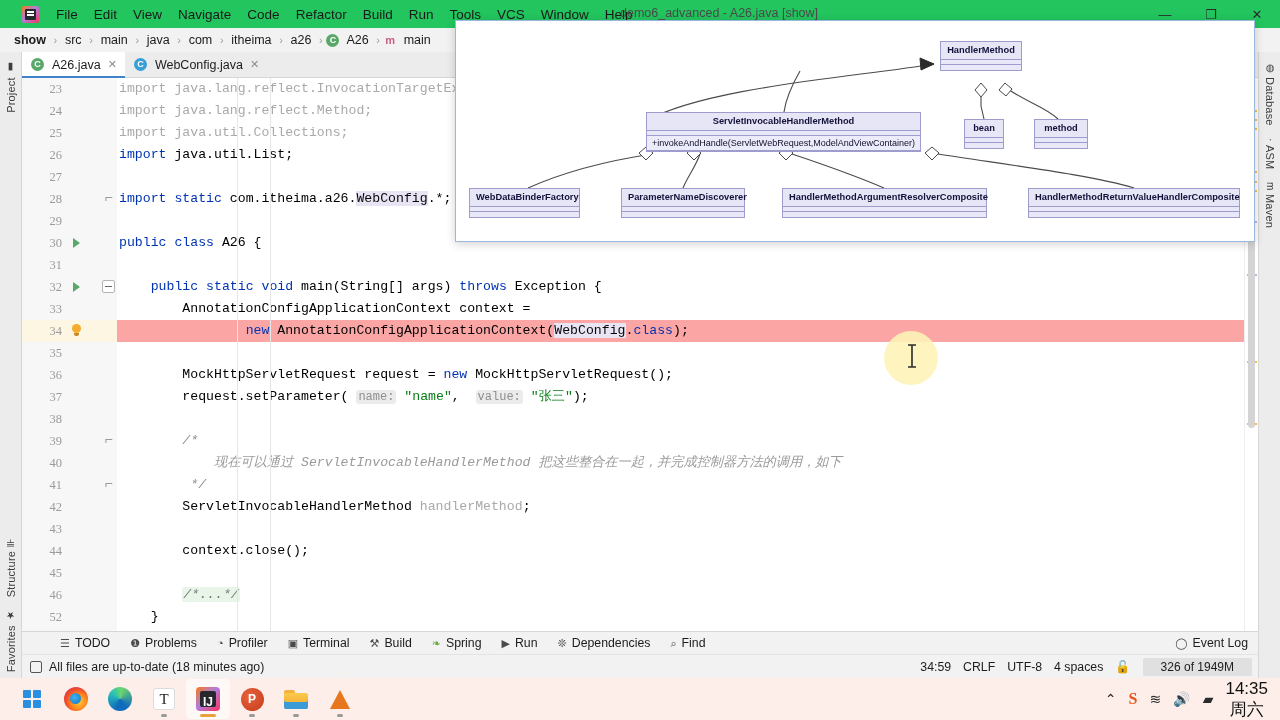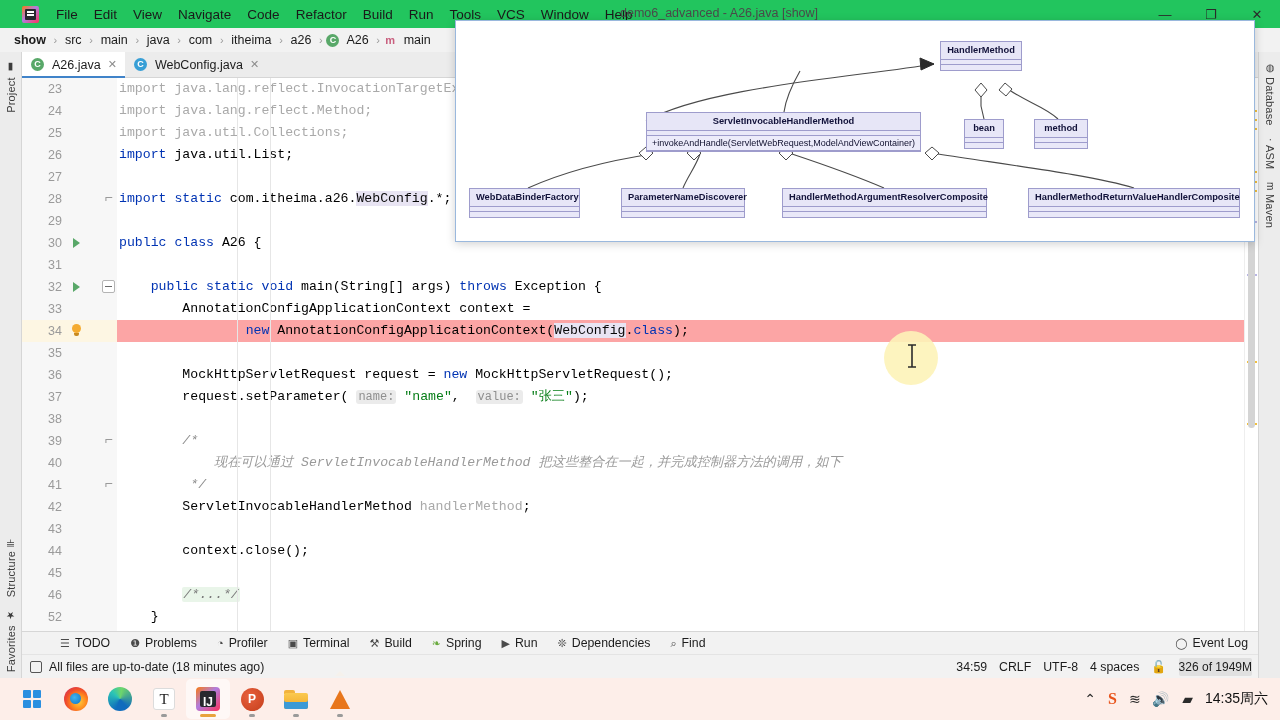--- a/index.html
+++ b/index.html
@@ -133,21 +133,21 @@
 
   .gutter {
     width: 95px; background: #f7f7f7; position: relative; flex: none;
     border-right: none;
   }
   .gut-row {
     height: 22px; display: flex; align-items: center; position: relative;
   }
   .gut-num {
     width: 46px; text-align: right; padding-right: 6px;
-    font-family: Liberation Sans, sans-serif; font-size: 12.5px;
+    font-family: Liberation Serif, serif; font-size: 12.5px;
     color: #9a9a9a;
   }
   .gut-icons { width: 49px; position: relative; height: 22px; }
   .run-tri {
     position: absolute; left: 5px; top: 6px;
     width: 0; height: 0; border-left: 7px solid #59a869;
     border-top: 5px solid transparent; border-bottom: 5px solid transparent;
   }
   .bulb {
     position: absolute; left: 2px; top: 4px; width: 13px; height: 13px;
@@ -234,21 +234,21 @@
   
   .statusbar {
     height: 24px; background: #f2f2f2; display: flex; align-items: center;
     padding: 0 6px 0 8px; font-size: 12.3px; color: #1c1c1c;
     border-top: 1px solid #e4e4e4;
   }
   .sb-left { display: flex; align-items: center; gap: 7px; }
   .sb-right { margin-left: auto; display: flex; align-items: center; gap: 12px; }
   .sb-item { white-space: nowrap; font-family: "Liberation Sans", sans-serif; }
   .mem {
-    background: #e0e0e0; padding: 2px 0; border-radius: 2px; font-size: 12px;
+    background: #e0e0e0; padding: 2px 18px; border-radius: 2px; font-size: 12px;
   }
   .sq-ic {
     width: 12px; height: 12px; border: 1.4px solid #555; border-radius: 2px;
     display: inline-block;
   }
 
   
   #uml {
     position: absolute; left: 455px; top: 20px; width: 800px; height: 222px;
     background: #fff; border: 1px solid #9ab8dd;
@@ -303,22 +303,22 @@
     position: absolute; bottom: 2px; left: 50%; transform: translateX(-50%);
     width: 6px; height: 3px; border-radius: 2px; background: #9a9a9a;
   }
   .tb-btn.active .dot { width: 16px; background: #e8a33d; }
   .tb-right {
     margin-left: auto; display: flex; align-items: center; gap: 12px;
     padding-right: 12px; font-size: 11.5px; color: #1a1a1a;
   }
   .tray-ic { font-size: 14px; color: #2b2b2b; line-height: 1; }
   .clock {
-    display: flex; flex-direction: row; align-items: center;
-    line-height: 1.25; font-size: 14px; color: #111;
+    display: flex; flex-direction: column; align-items: center;
+    line-height: 1.25; font-size: 17px; color: #111;
     font-family: "Liberation Sans", sans-serif;
   }
 
   
   .win-ic { width: 18px; height: 18px; display: grid;
     grid-template-columns: 1fr 1fr; grid-template-rows: 1fr 1fr; gap: 2.2px; }
   .win-ic i { background: #2a8fe0; border-radius: 1px; display: block; }
   
   .ff { width: 24px; height: 24px; border-radius: 50%;
     background: radial-gradient(circle at 62% 62%, #ffcb3d 0%, #ff8a1e 35%, #ef4a2b 62%, #c9286e 95%); position: relative; }

